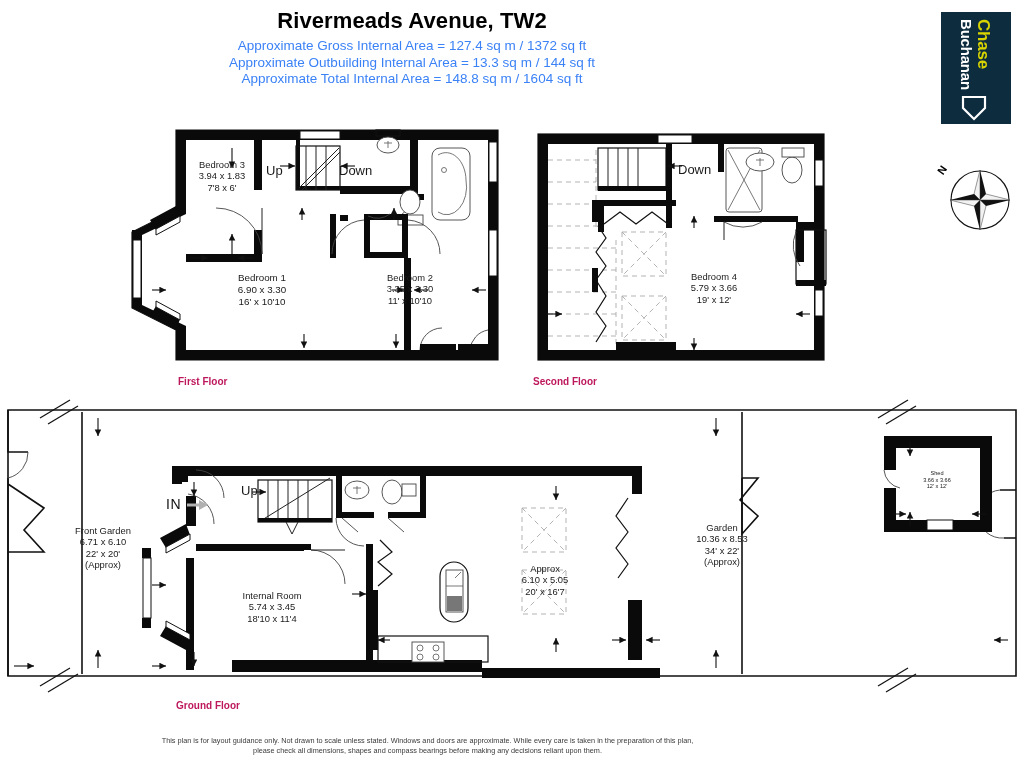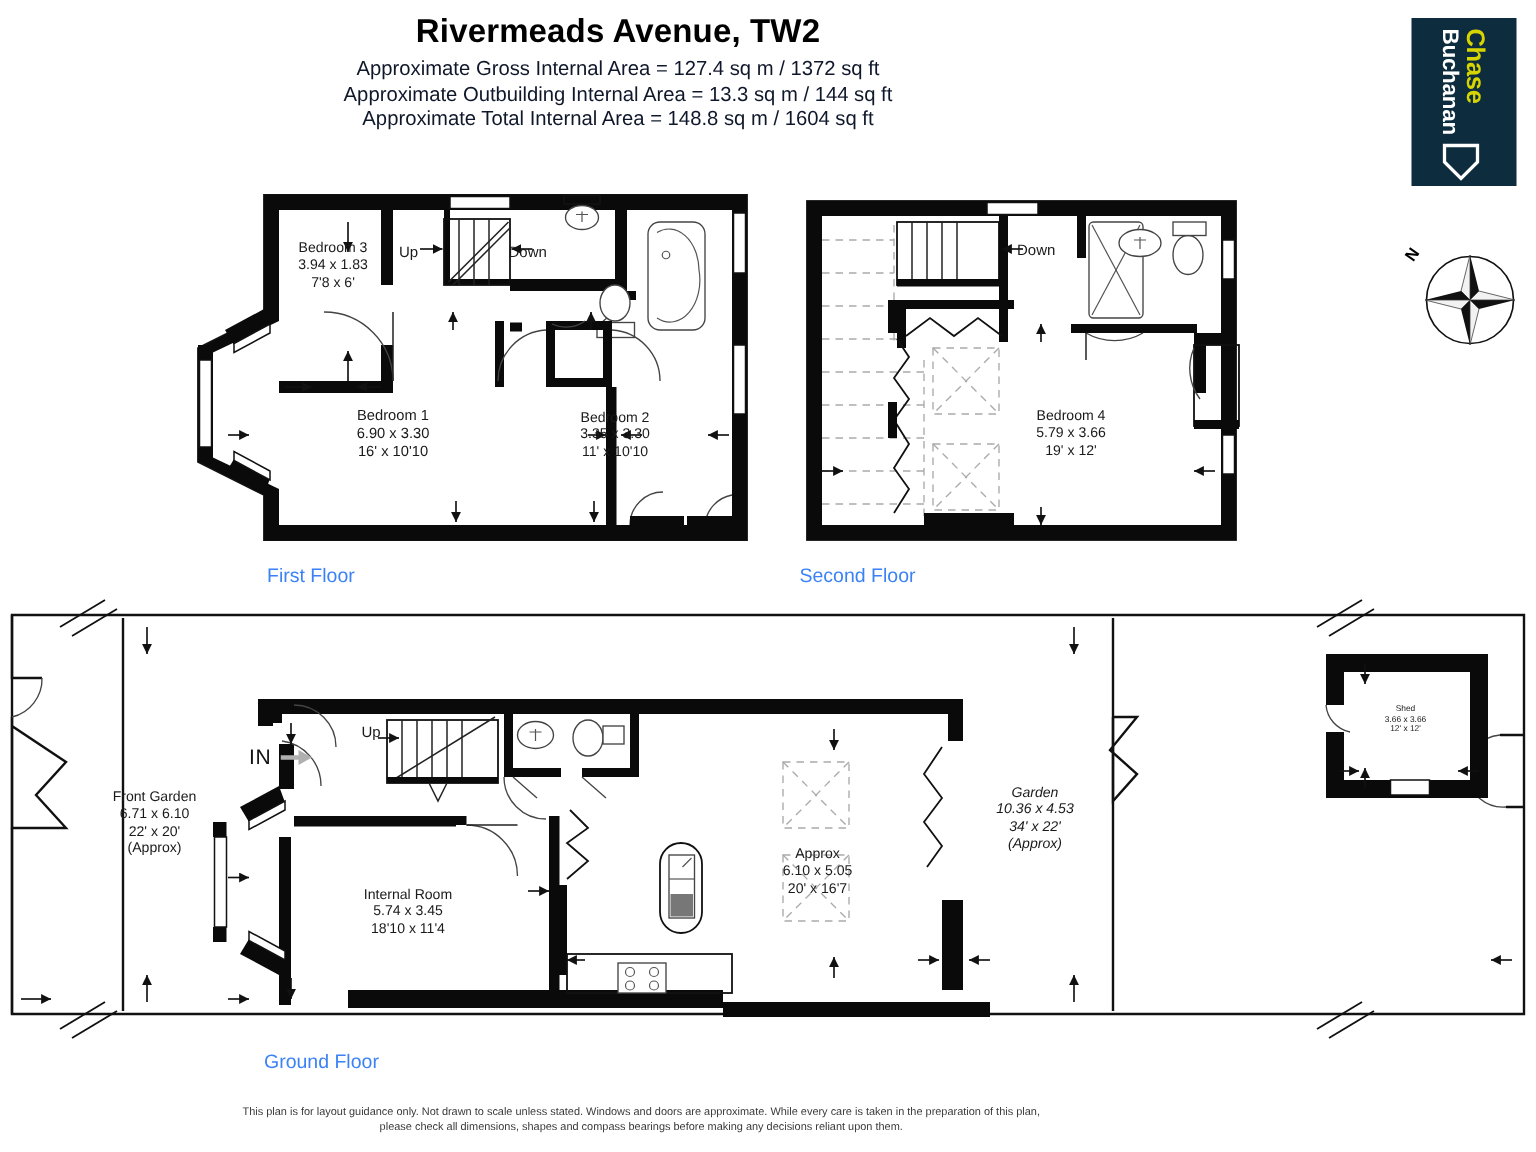--- a/index.html
+++ b/index.html
@@ -28,21 +28,21 @@
   #plan-title {
     font-size: 22px;
     font-weight: bold;
     letter-spacing: 0.1px;
     margin: 0 0 4px 0;
     color: #000;
   }
   .area-line {
     font-size: 13.5px;
     line-height: 16.5px;
-    color: #0f172a;
+    color: #3b82f6;
   }
 
   
   #brand-logo {
     position: absolute;
     left: 941px;
     top: 12px;
     width: 70px;
     height: 112px;
     background: #0d2c3e;
@@ -105,23 +105,23 @@
     position: absolute;
     left: 0;
     top: 0;
     width: 1024px;
     height: 768px;
   }
 
   
   .floor-caption {
     position: absolute;
-    font-size: 13px;
-    font-weight: normal;
-    color: #3b82f6;
+    font-size: 10px;
+    font-weight: bold;
+    color: #be185d;
     white-space: nowrap;
   }
   #caption-first  { left: 178px; top: 376px; }
   #caption-second { left: 533px; top: 376px; }
   #caption-ground { left: 176px; top: 700px; }
 
   
   .room-label {
     position: absolute;
     text-align: center;
@@ -140,27 +140,27 @@
   .room-label.tiny { font-size: 5.6px; line-height: 6.6px; }
 
   
   #lbl-bedroom3 { left: 222px; top: 159px; }
   #lbl-bedroom1 { left: 262px; top: 272px; }
   #lbl-bedroom2 { left: 410px; top: 272px; }
   #lbl-bedroom4 { left: 714px; top: 271px; }
   #lbl-frontgarden { left: 103px; top: 525px; }
   #lbl-reception { left: 272px; top: 590px; }
   #lbl-kitchen  { left: 545px; top: 563px; }
-  #lbl-garden   { left: 690px; top: 522px; font-style: italic; }
+  #lbl-garden   { left: 722px; top: 522px; }
   #lbl-shed     { left: 937px; top: 470px; }
 
   
   .stair-text {
     position: absolute;
-    font-size: 10px;
+    font-size: 13px;
     color: #1a1a1a;
     white-space: nowrap;
   }
   #stair-up-1    { left: 266px; top: 163px; }
   #stair-down-1  { left: 339px; top: 163px; }
   #stair-down-2  { left: 678px; top: 162px; }
   #stair-up-g    { left: 241px; top: 483px; }
 
   
   #in-marker {
@@ -617,21 +617,21 @@
 </div>
 
 <div class="room-label" id="lbl-kitchen">
   <span class="rl-name">Approx</span>
   <span class="rl-m">6.10 x 5.05</span>
   <span class="rl-ft">20' x 16'7</span>
 </div>
 
 <div class="room-label" id="lbl-garden">
   <span class="rl-name">Garden</span>
-  <span class="rl-m">10.36 x 4.53</span>
+  <span class="rl-m">10.36 x 8.53</span>
   <span class="rl-ft">34' x 22'</span>
   <span class="rl-ap">(Approx)</span>
 </div>
 
 <div class="room-label tiny" id="lbl-shed">
   <span class="rl-name">Shed</span>
   <span class="rl-m">3.66 x 3.66</span>
   <span class="rl-ft">12' x 12'</span>
 </div>
 

